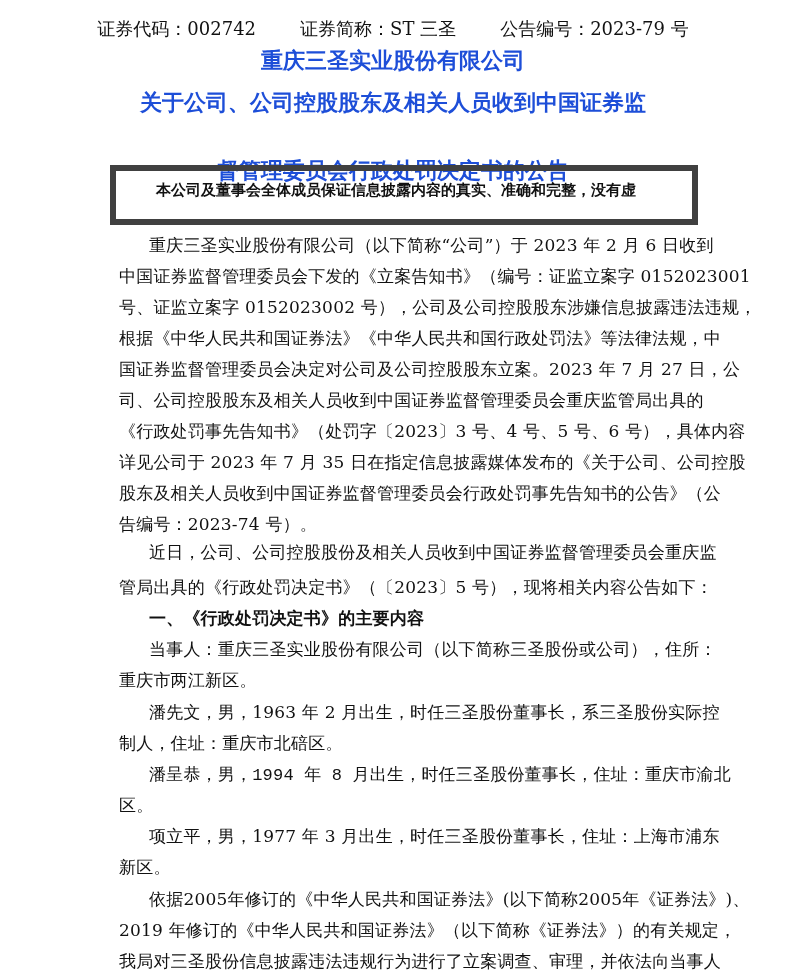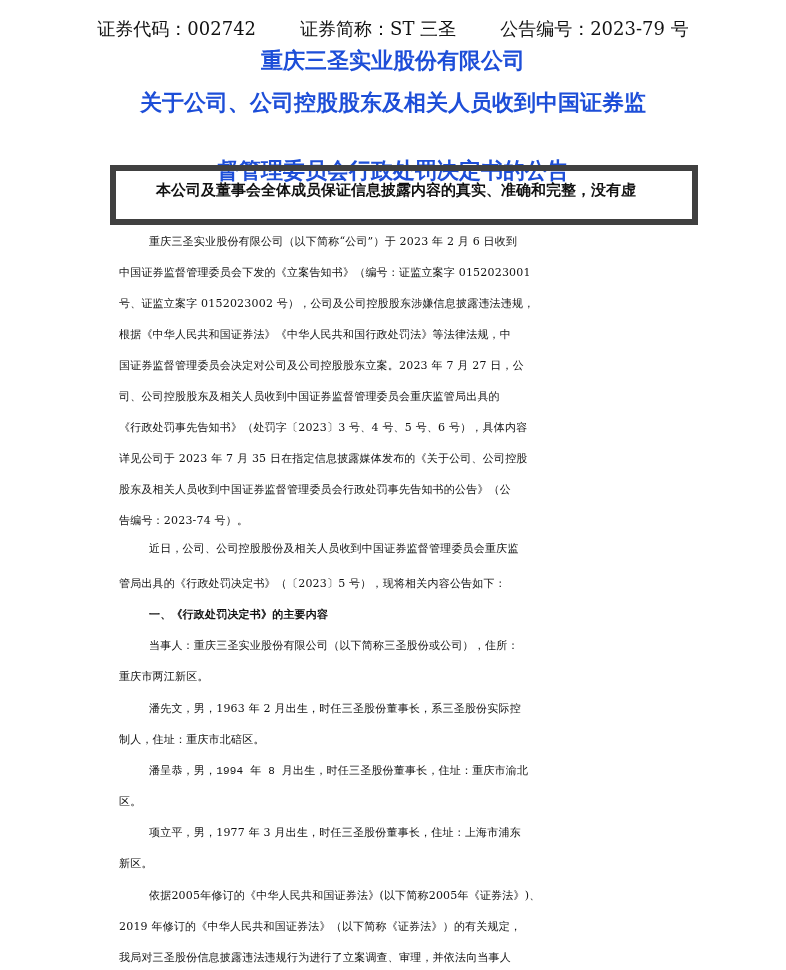--- a/index.html
+++ b/index.html
@@ -57,21 +57,21 @@
     box-sizing: border-box;
     font-family: "DejaVu Sans", "Liberation Sans", sans-serif;
     font-weight: bold;
     font-size: 15px;
   }
   .notice-box .l1 { position: absolute; left: 40px; top: 10px; white-space: nowrap; }
   .notice-box .l2 { position: absolute; left: 8px; top: 39px; white-space: nowrap; }
   .line {
     position: absolute;
     left: 119px;
-    font-size: 11px;
+    font-size: 17px;
     white-space: nowrap;
     letter-spacing: 0.2px;
   }
   .indent { left: 149px; }
   .bold-heading {
     font-family: "DejaVu Sans", "Liberation Sans", sans-serif;
     font-weight: bold;
   }
 </style>
 </head>

